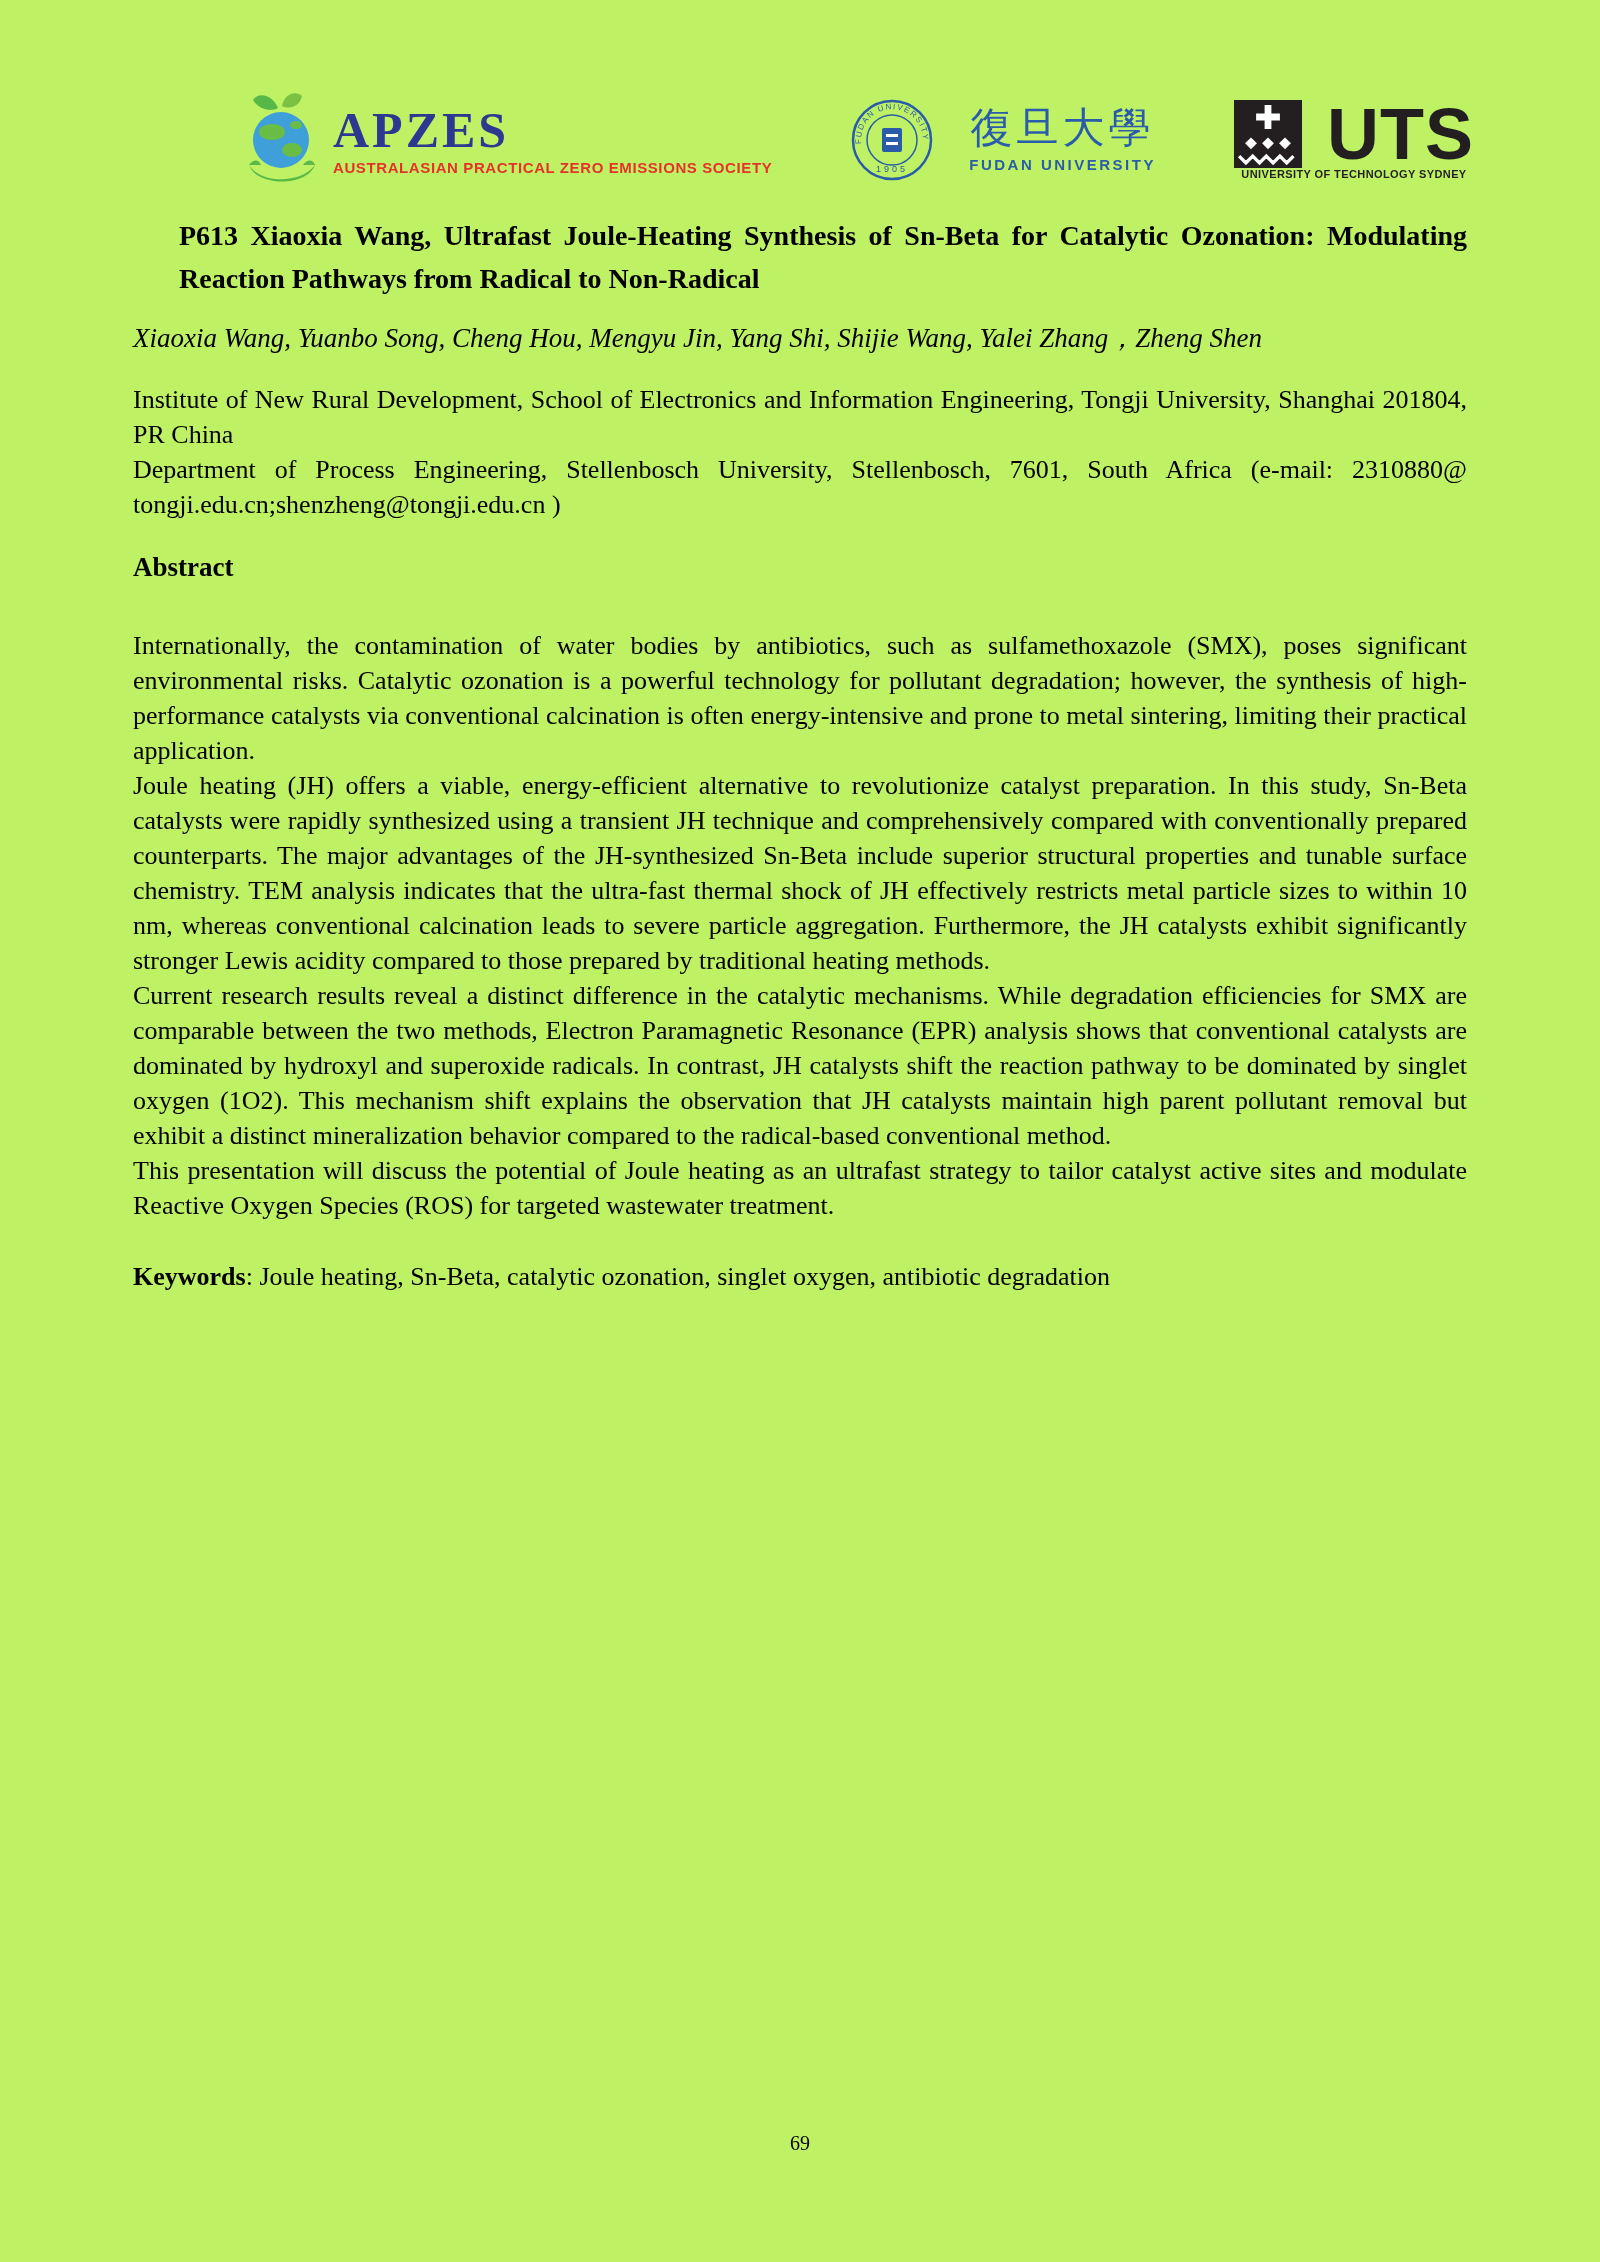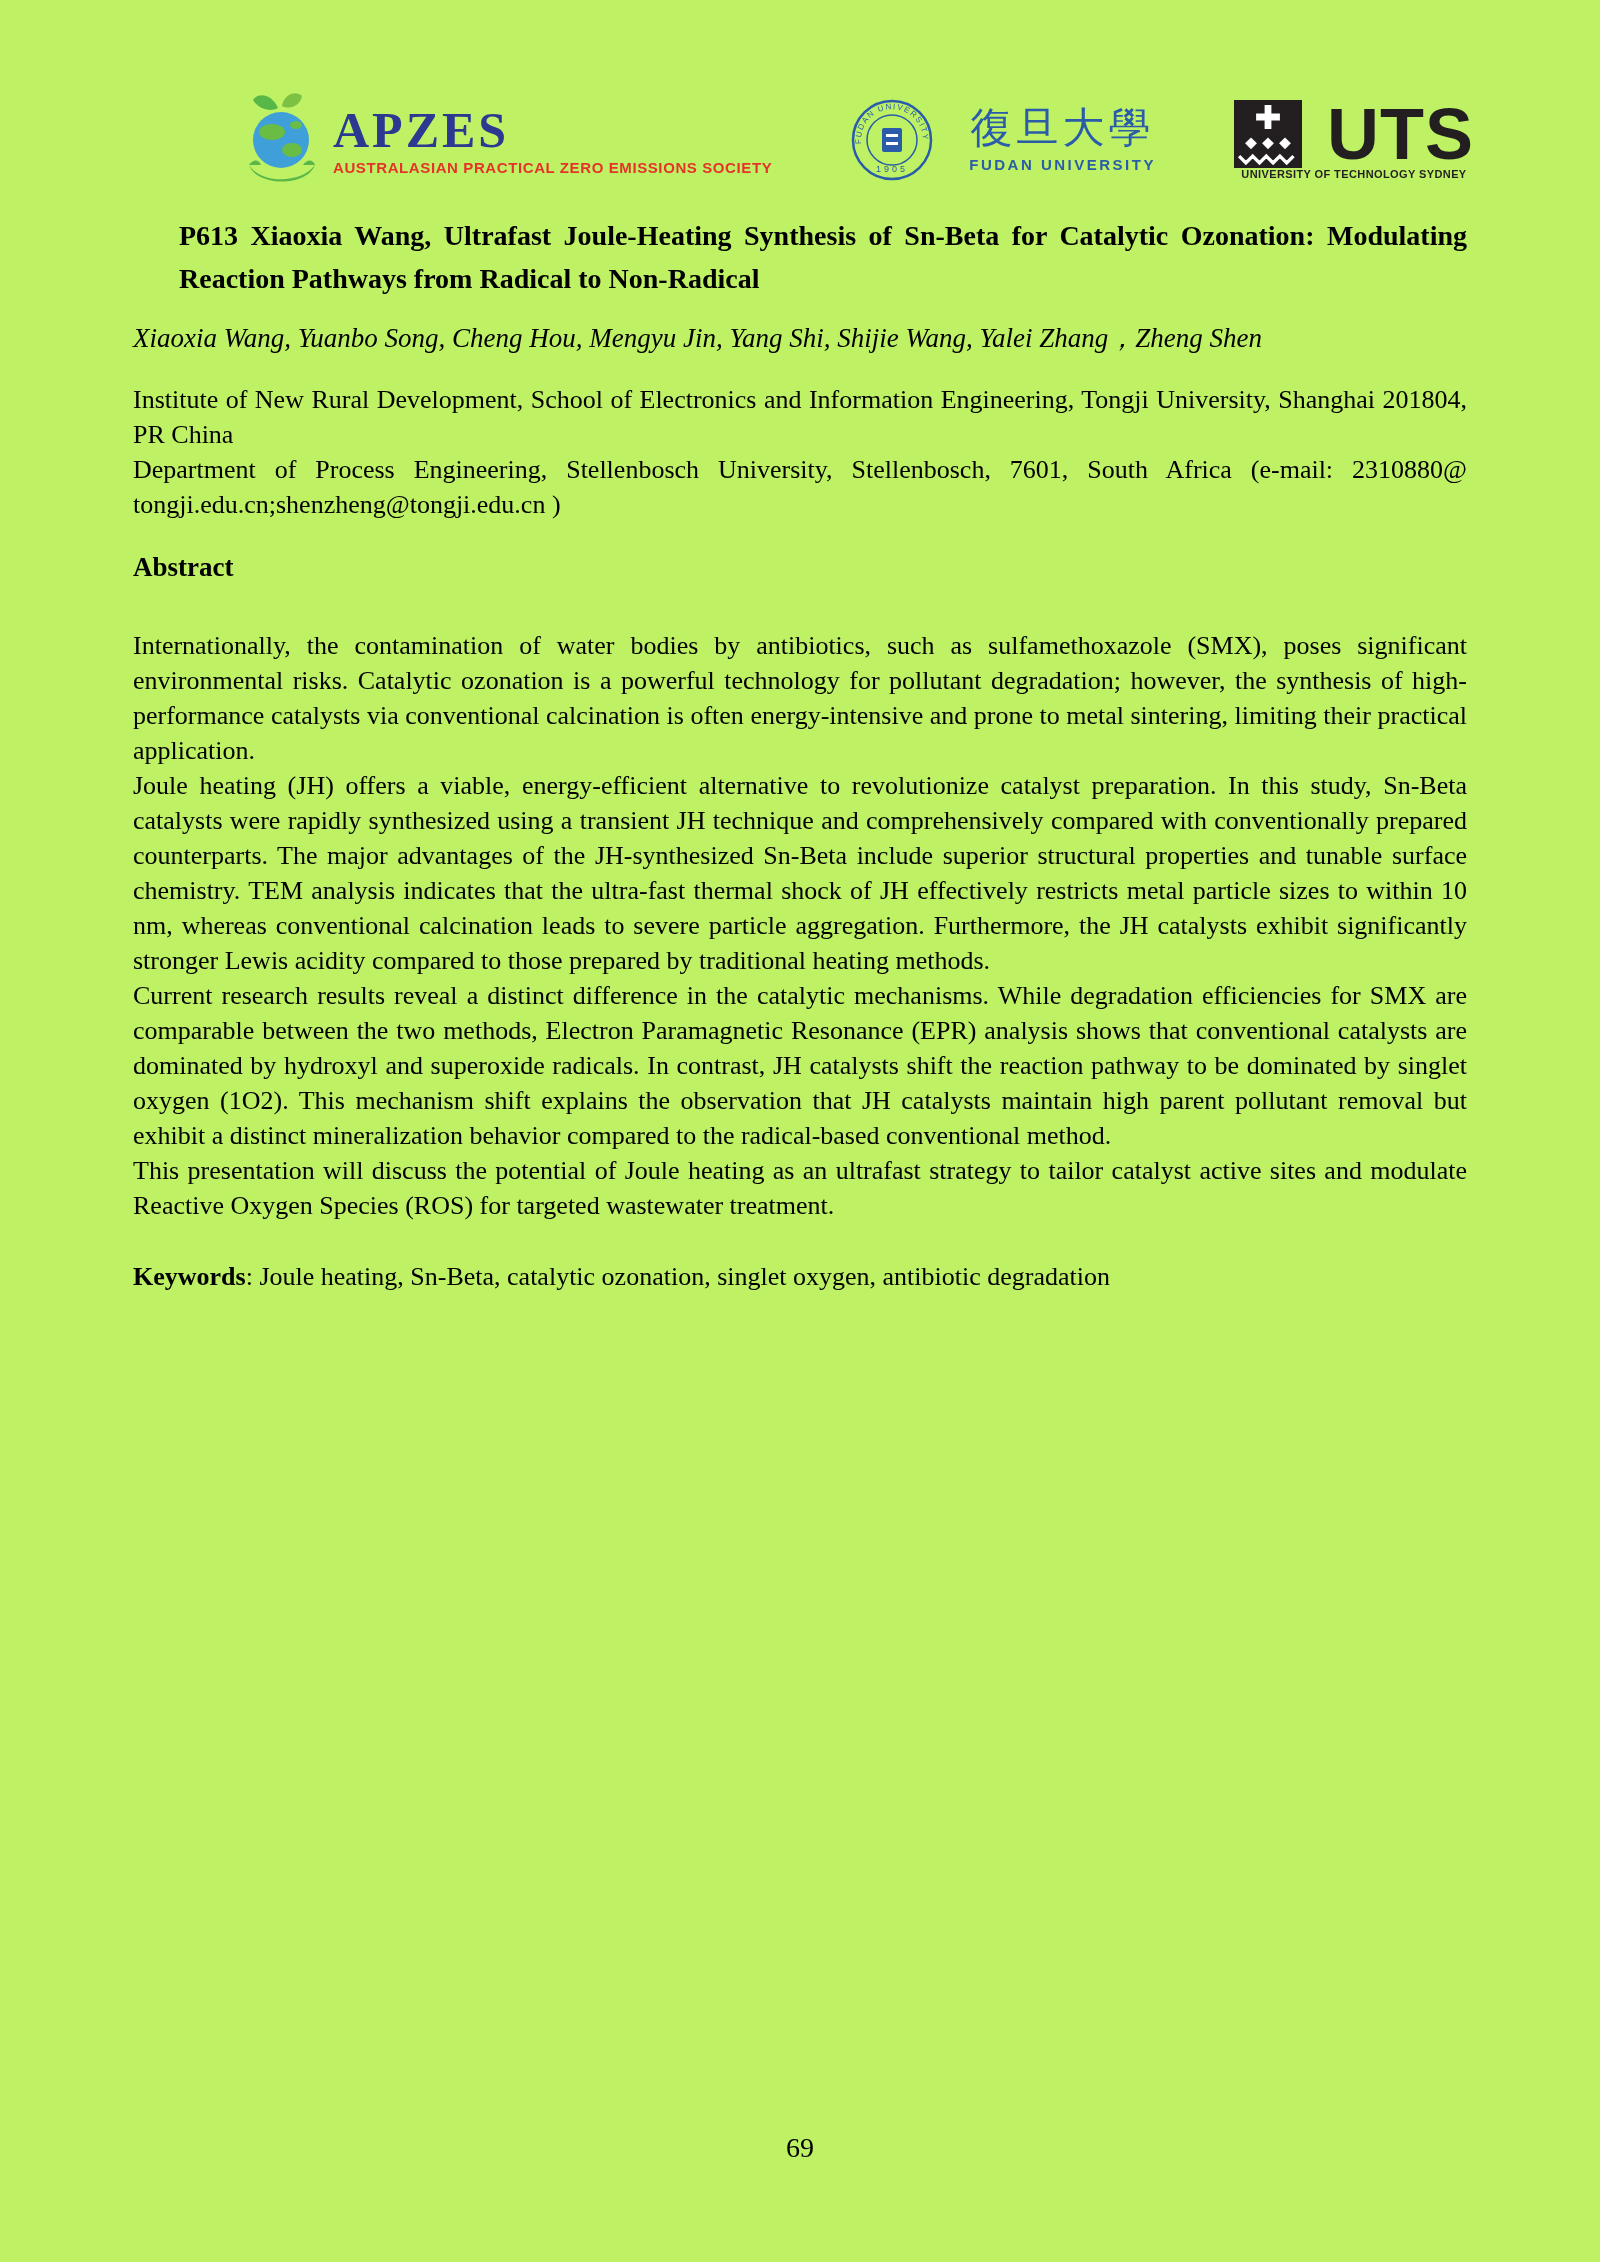--- a/index.html
+++ b/index.html
@@ -126,21 +126,21 @@
     line-height: 35px;
   }
   .keywords strong { font-weight: bold; }
 
   .footer-number {
     position: absolute;
     top: 2132px;
     left: 0;
     right: 0;
     text-align: center;
-    font-size: 28px;
+    font-size: 20px;
   }
 </style>
 </head>
 <body>
 
 <div class="page">
 
   <header class="logos">
 
     <div class="logo apzes">

